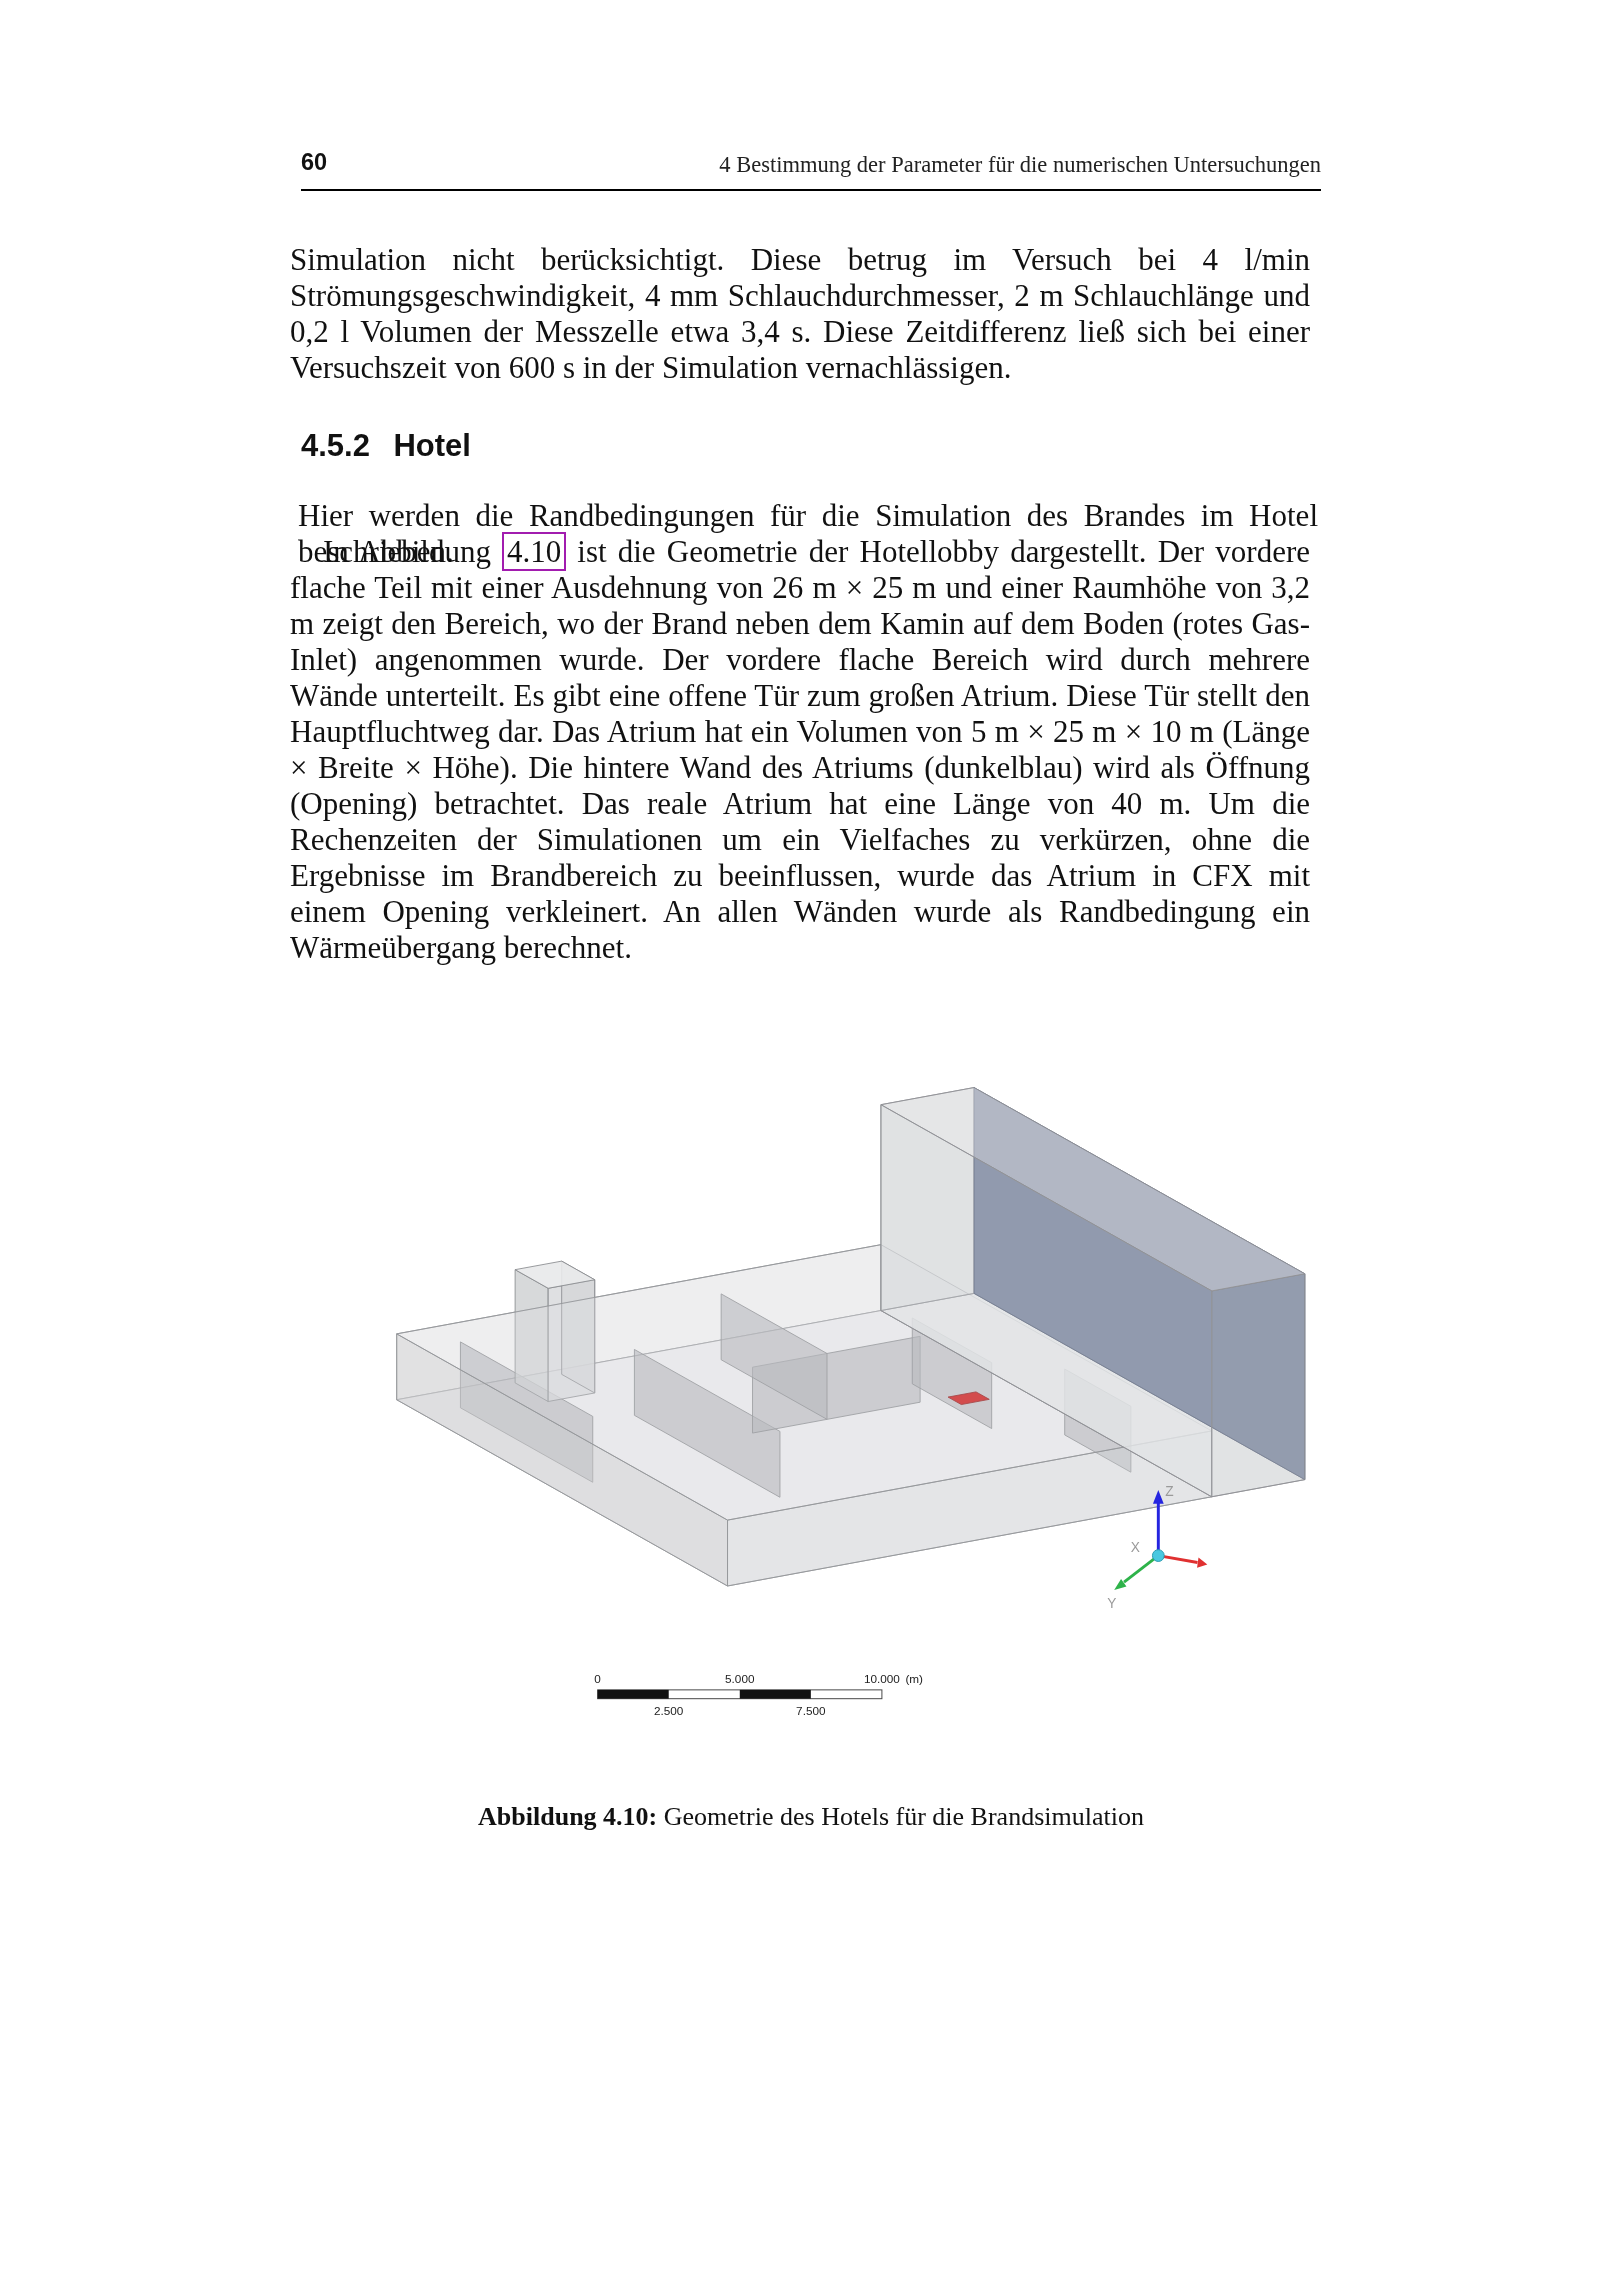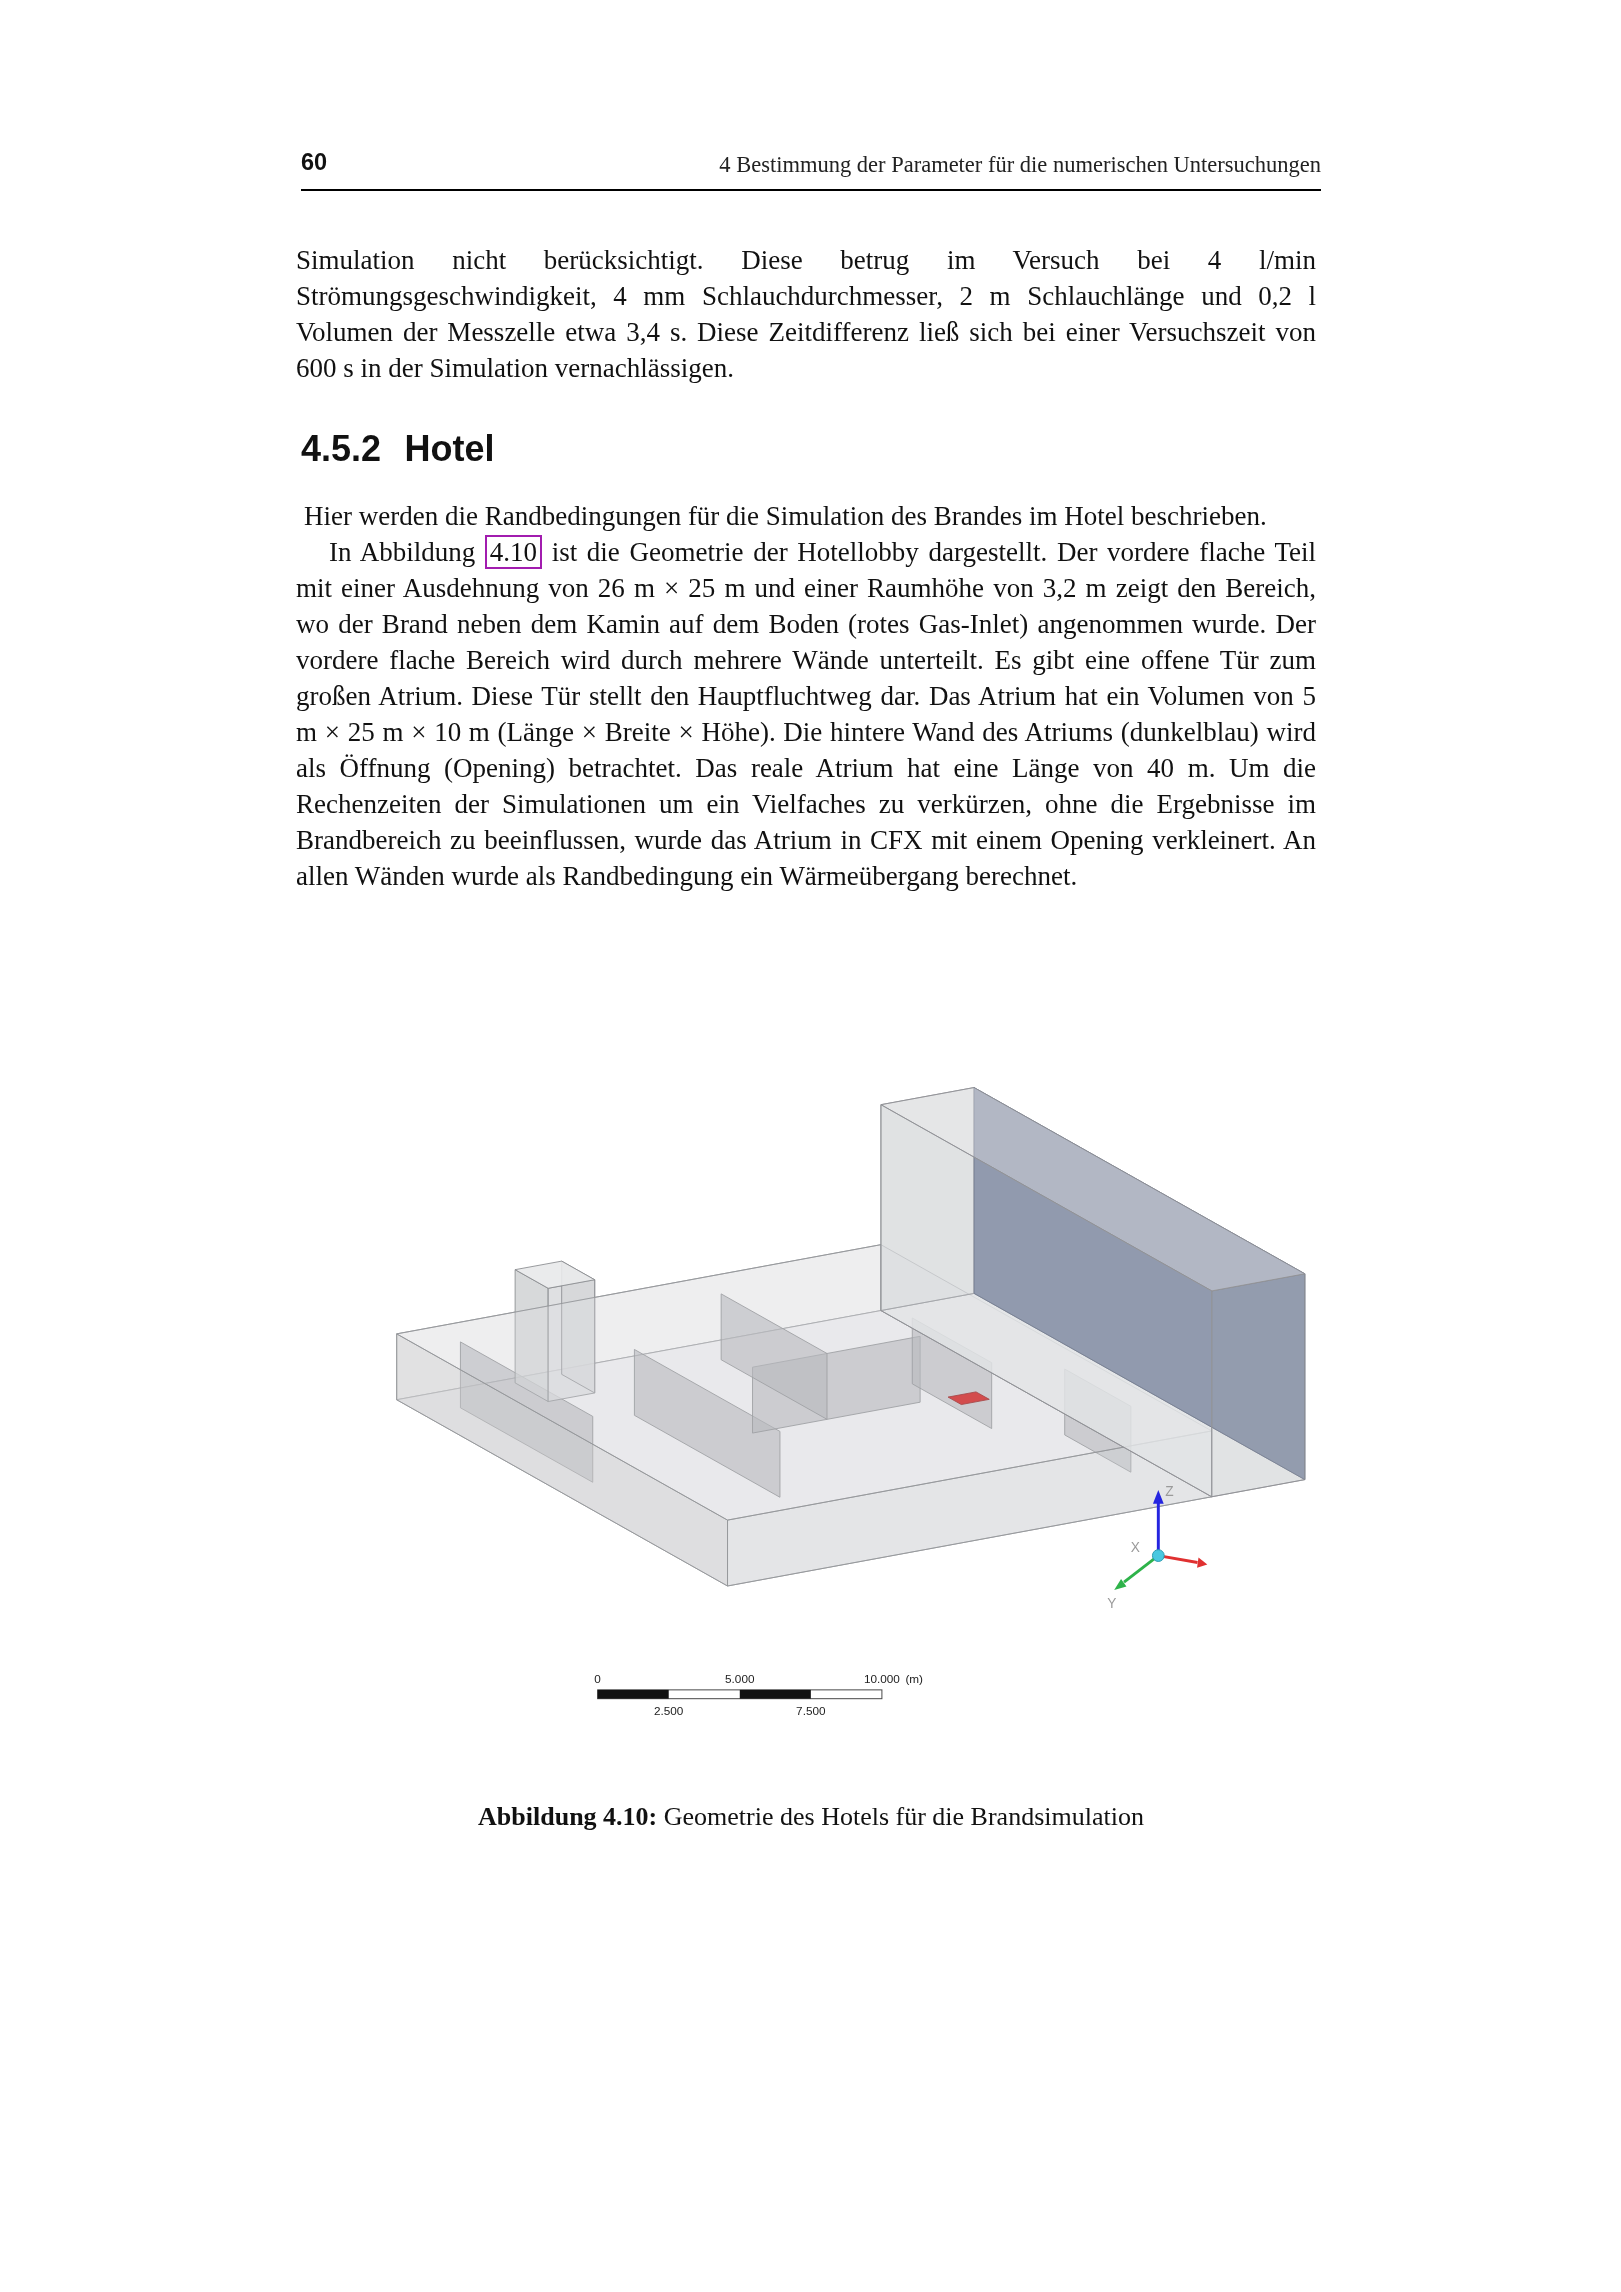--- a/index.html
+++ b/index.html
@@ -19,30 +19,30 @@
   .hdr-title{
     position:absolute;right:300px;top:152px;
     font-family:Liberation Serif, serif;
     font-size:22.5px;color:#222;
   }
   .hdr-rule{
     position:absolute;left:301px;top:189px;width:1020px;height:2px;
     background:#000;
   }
   .para{
-    position:absolute;left:296px;width:1020px;
-    font-size:27px;line-height:36px;
+    position:absolute;left:290px;width:1020px;
+    font-size:31px;line-height:36px;
     text-align:justify;
     hyphens:auto;
   }
   #para1{top:242px;}
   .section-heading{
     position:absolute;left:301px;top:428px;width:1020px;
     font-family:"Liberation Sans", sans-serif;
-    font-weight:bold;font-size:36px;color:#111;
+    font-weight:bold;font-size:31px;color:#111;
   }
   .section-heading .sec-num{margin-right:23.5px;}
   #para2{top:498px;margin-left:8px;}
   #para3{top:534px;text-indent:33px;}
   .figref{
     border:2px solid #a21caf;
     padding:0 2.9px;
     display:inline;
   }
   .figure-wrap{

